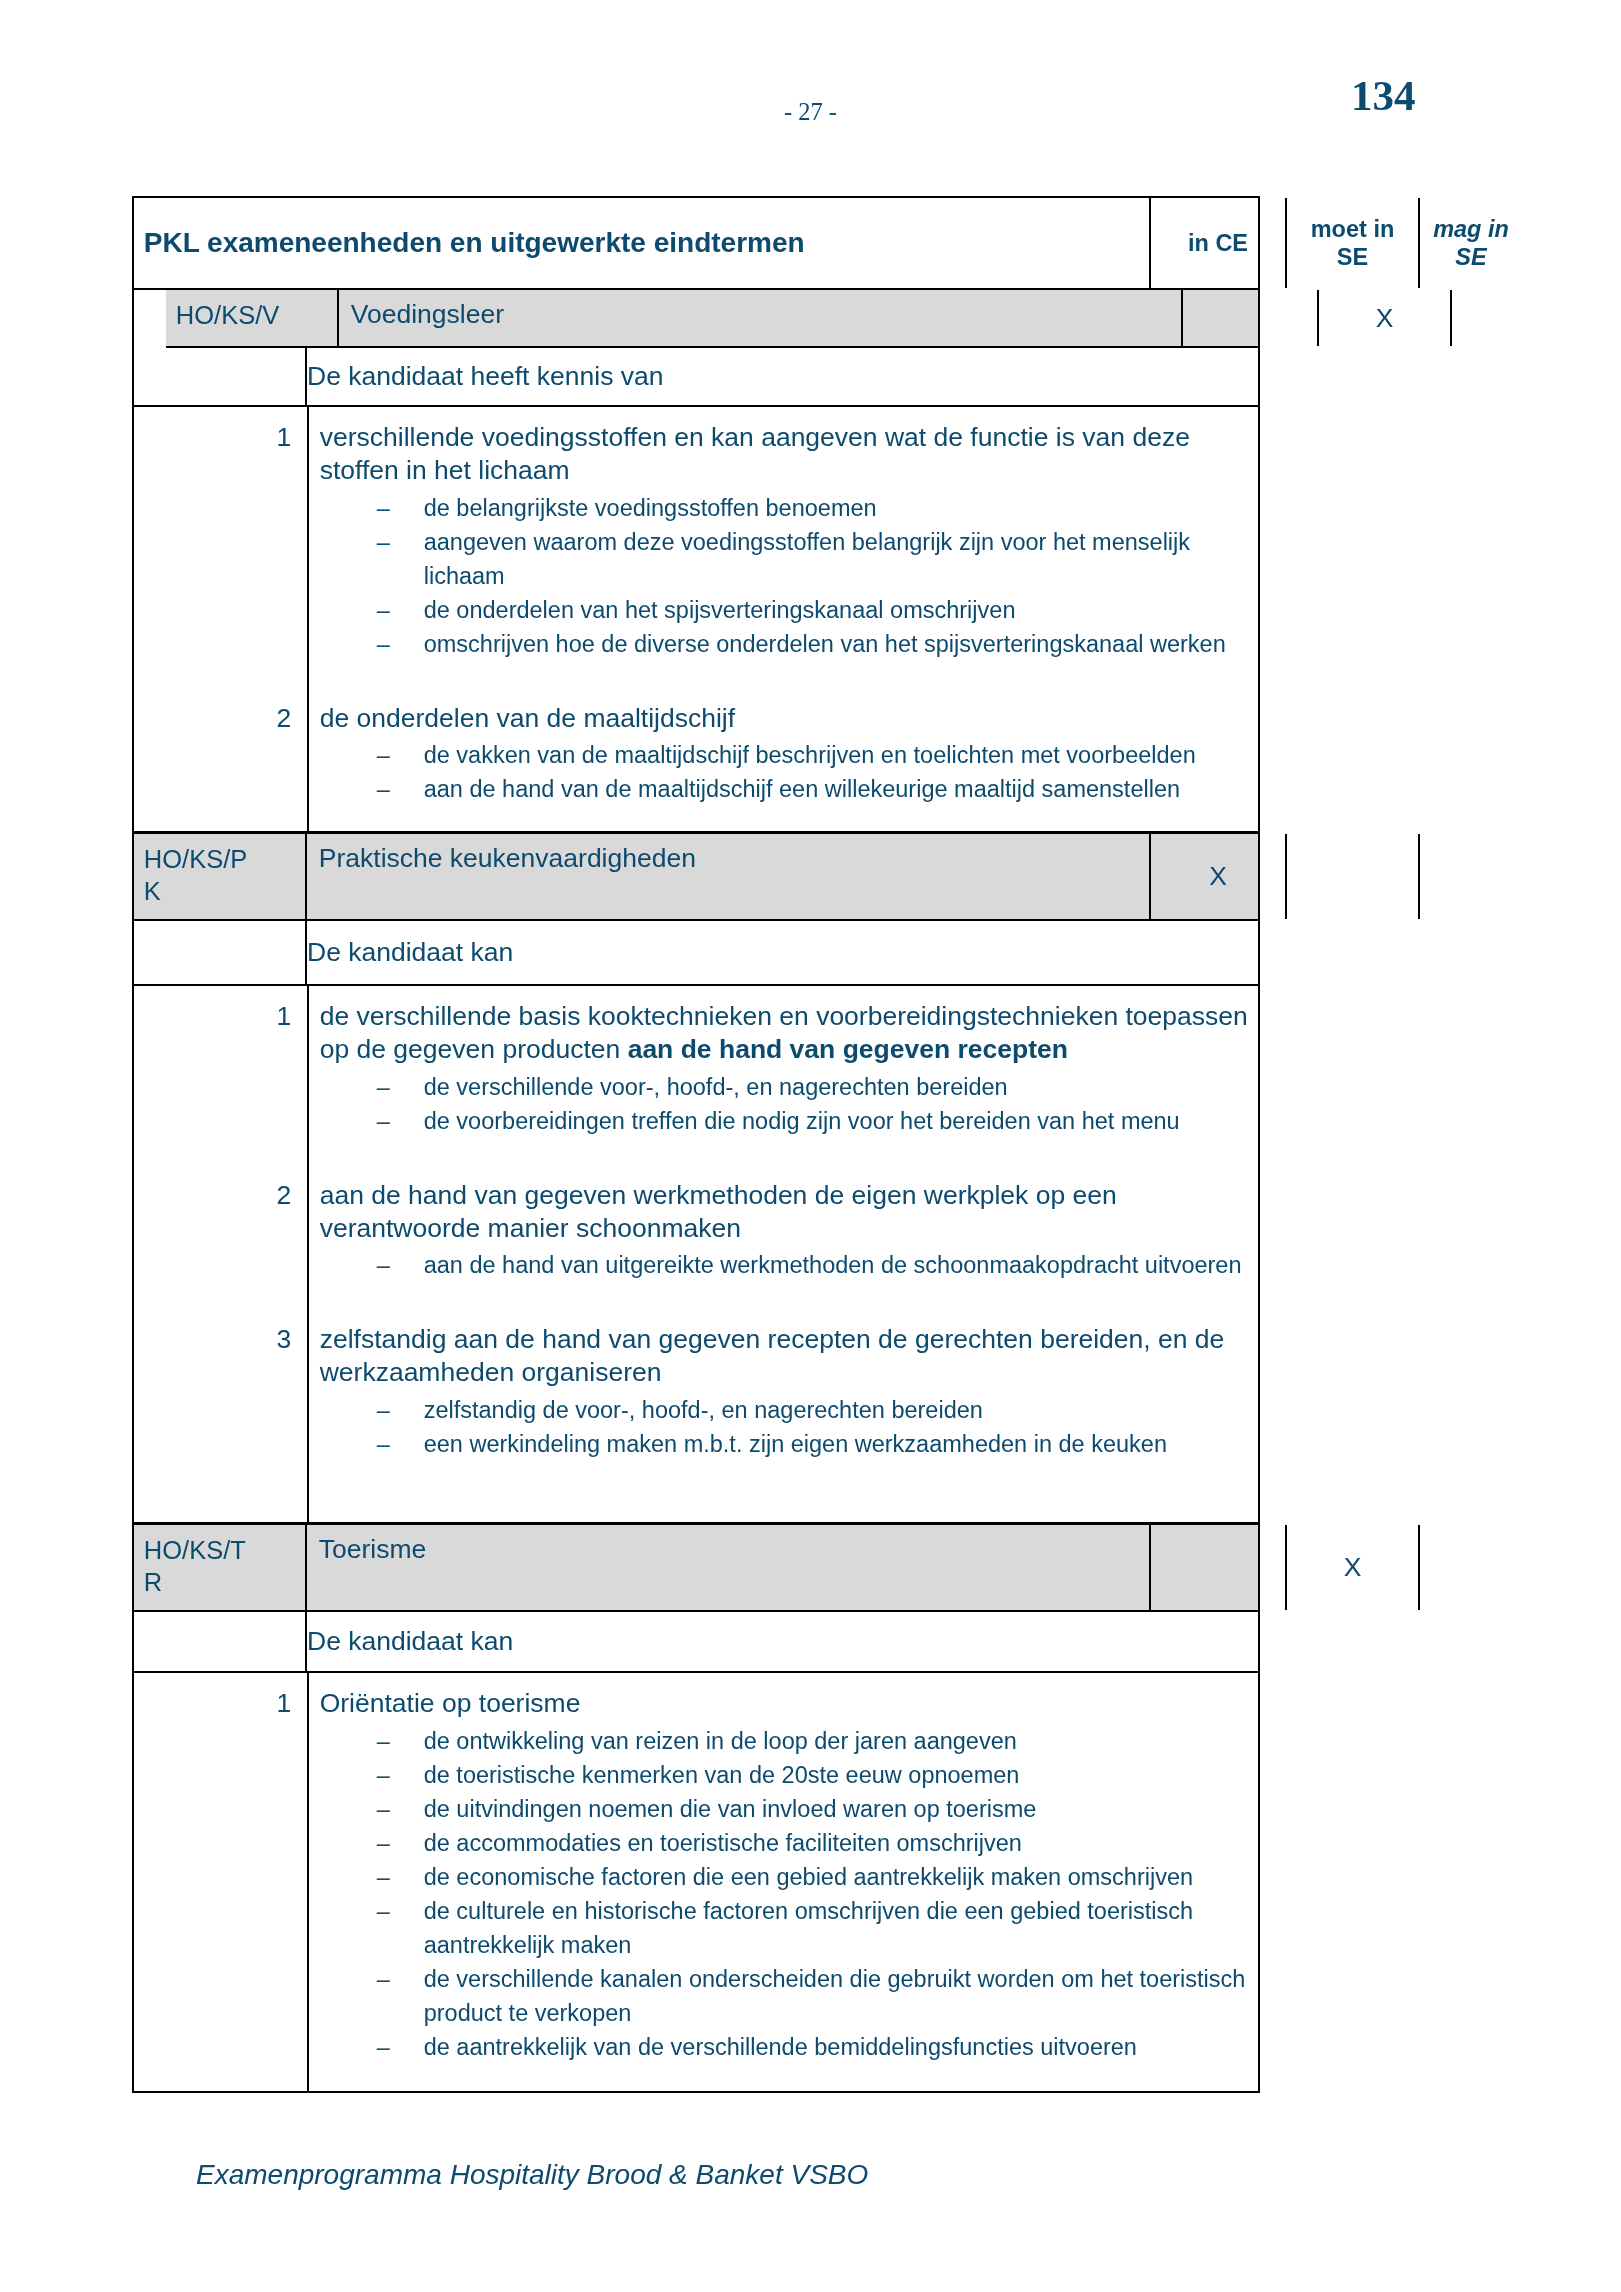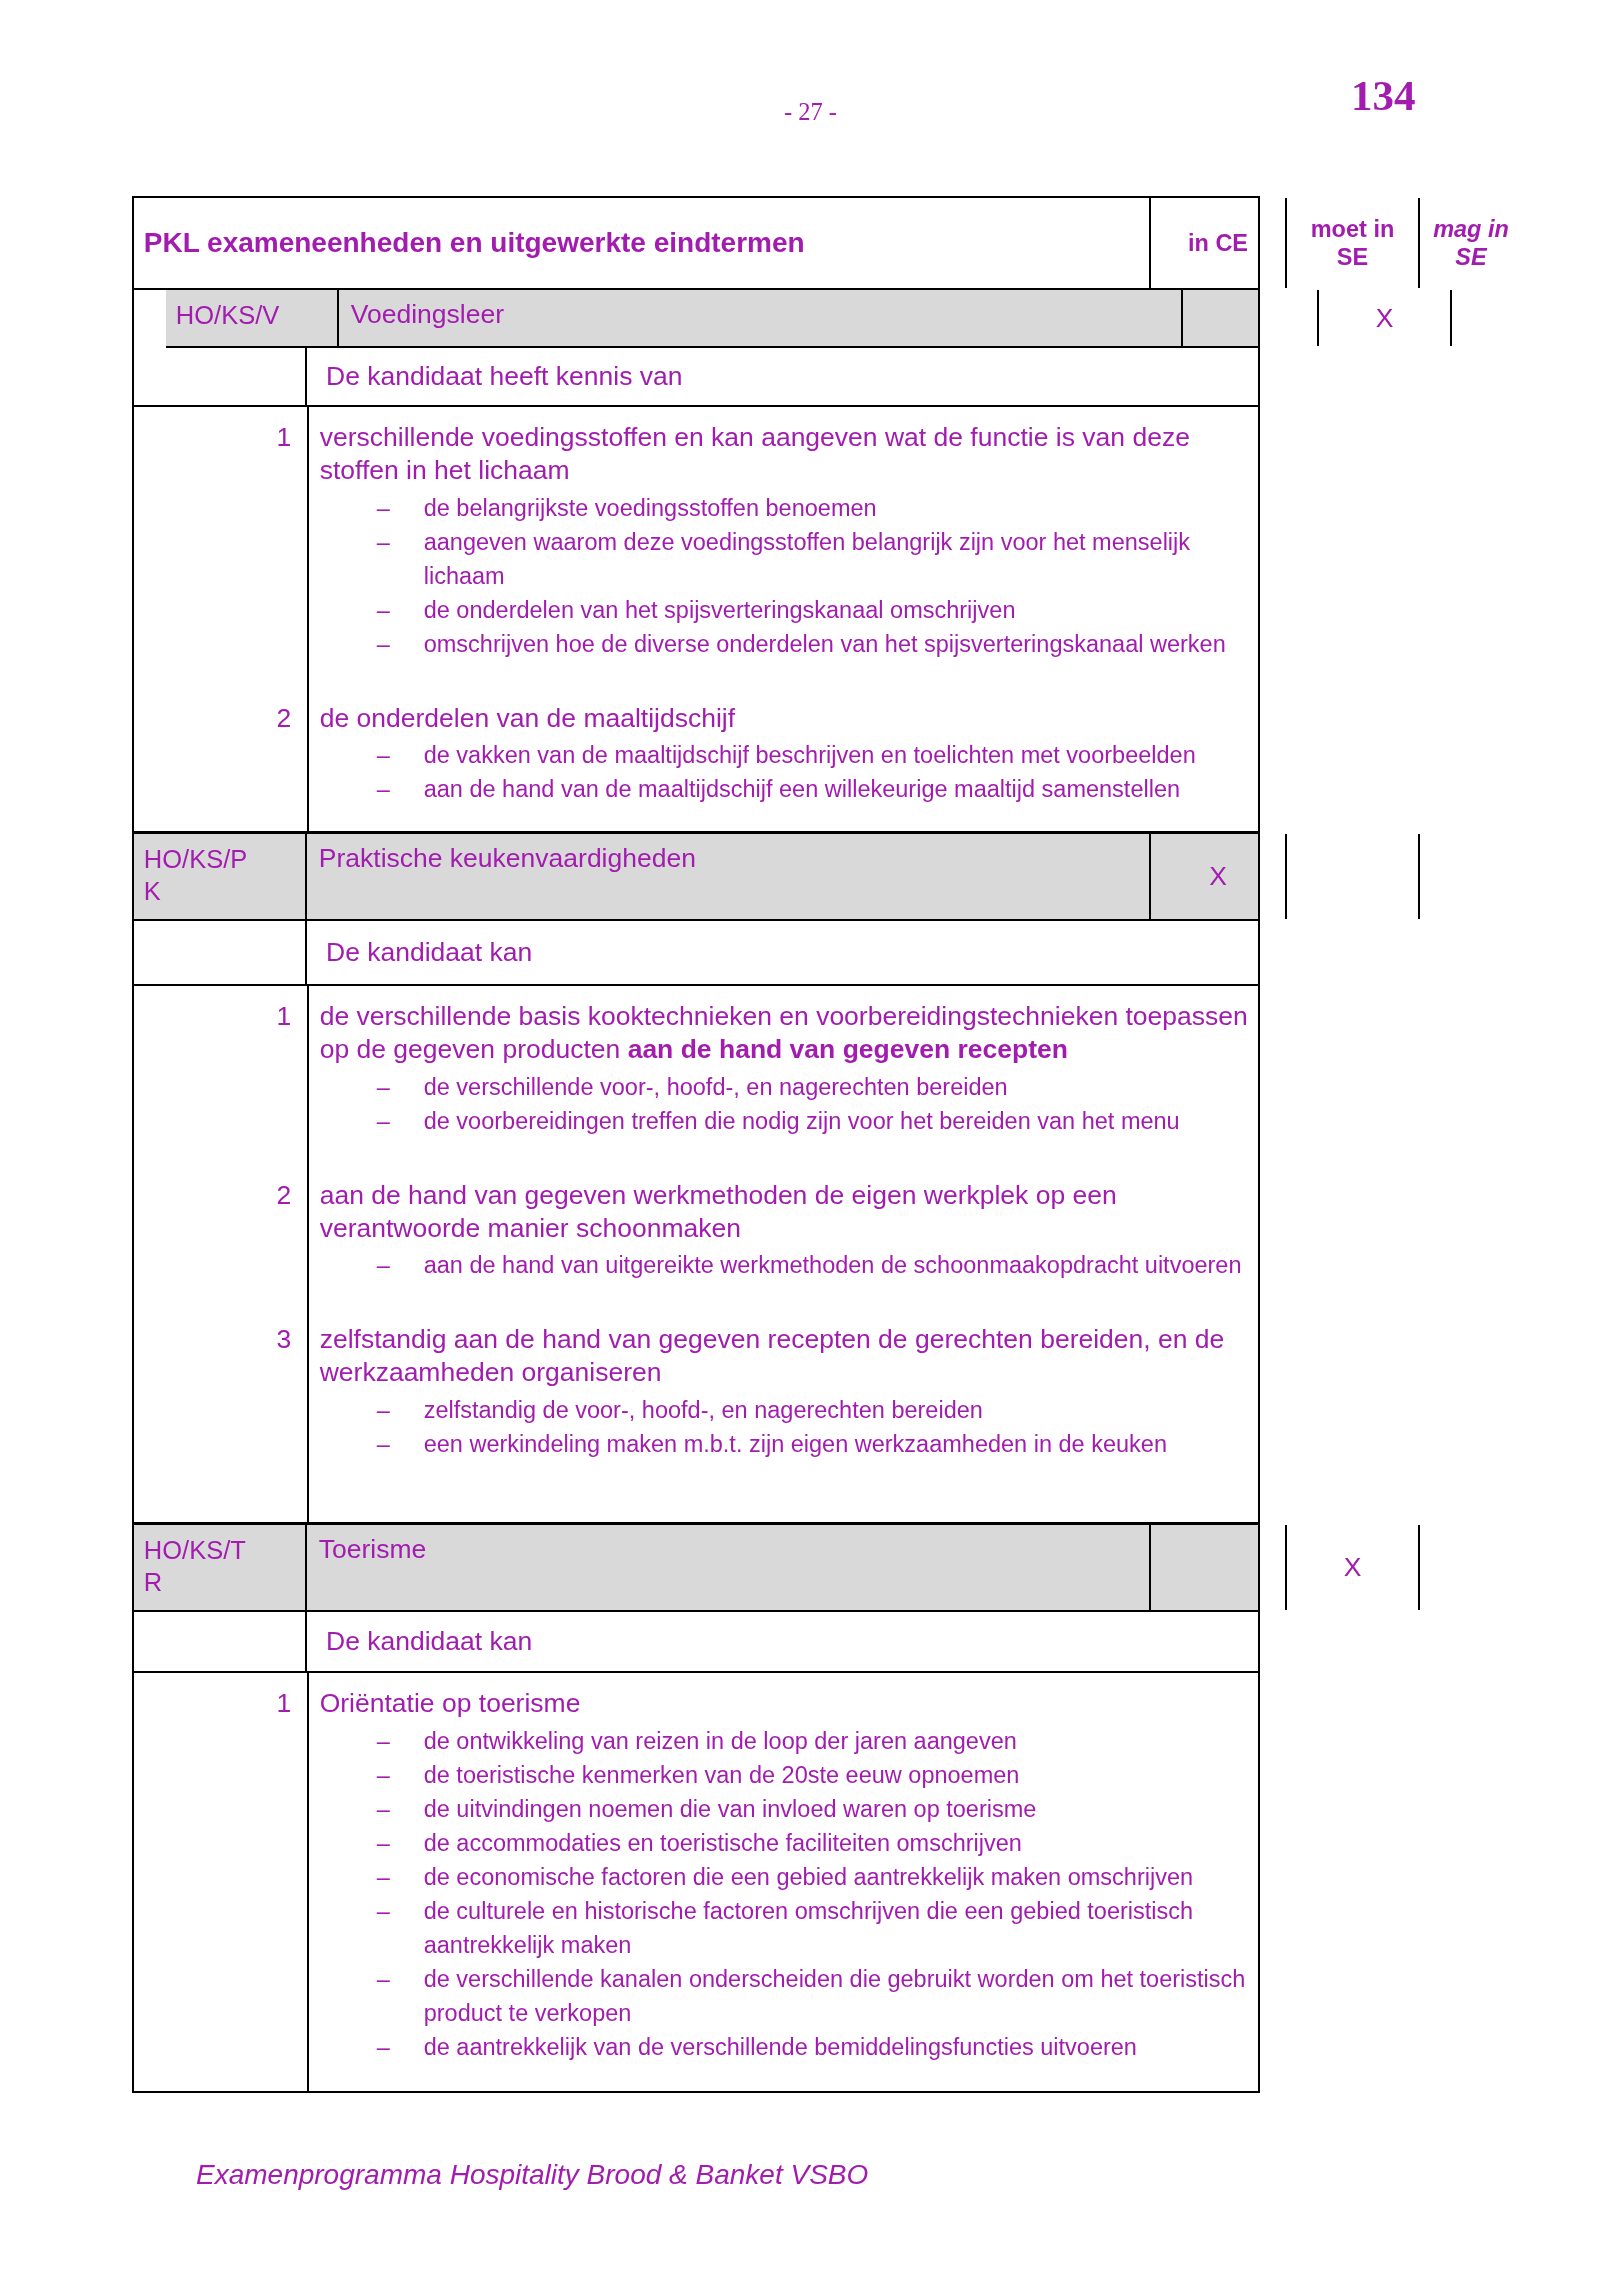--- a/index.html
+++ b/index.html
@@ -1,19 +1,19 @@
 <!DOCTYPE html>
 <html><head>
 <meta charset="utf-8">
 <style>
   * { margin:0; padding:0; box-sizing:border-box; }
   html,body { background:#ffffff; }
   .page {
     position:relative; width:1621px; height:2293px; background:#ffffff;
-    font-family:"Liberation Sans", sans-serif; color:#a21caf;
+    font-family:"Liberation Sans", sans-serif; color:#0c4a6e;
     overflow:hidden;
   }
   .pn-center {
     position:absolute; top:98px; left:0; width:100%; text-align:center;
     font-family:"Liberation Serif", serif; font-size:24.5px;
   }
   .pn-right {
     position:absolute; top:71px; left:1351px;
     font-family:"Liberation Serif", serif; font-size:43px; font-weight:bold;
   }
@@ -45,21 +45,21 @@
   .gray { background:#d9d9d9; }
   .g-v  { height:58px;margin-left:32px; }
   .g-2l { height:90px; }
   .g-code { flex:0 0 173px; padding:8.8px 7.8px 0 9.8px; font-size:25.5px; line-height:32px; }
   .g-title{ flex:0 0 844px; padding:8.8px 0 0 11.8px; font-size:26.5px; }
   .g-x { display:flex; align-items:center; justify-content:center; font-size:26.5px; }
 
   
   .dk { }
   .dk .c-left { flex:0 0 173px; }
-  .dk .c-text { flex:1 1 auto; display:flex; align-items:center; padding-left:19px; font-size:26.5px; }
+  .dk .c-text { flex:1 1 auto; display:flex; align-items:center; padding-left:0; font-size:26.5px; }
   .h60 { height:59px; } .h66 { height:65px; } .h62 { height:61px; }
 
   
   .items { position:relative; display:block; padding-top:13.7px; }
   .items .vline { position:absolute; left:173px; top:0; bottom:0; width:2px; background:#000; }
   .items-v  { height:424px; }
   .items-pk { height:536px; }
   .items-tr { height:418px; border-bottom:none; }
   .item { display:flex; }
   .item + .item { margin-top:41px; }

